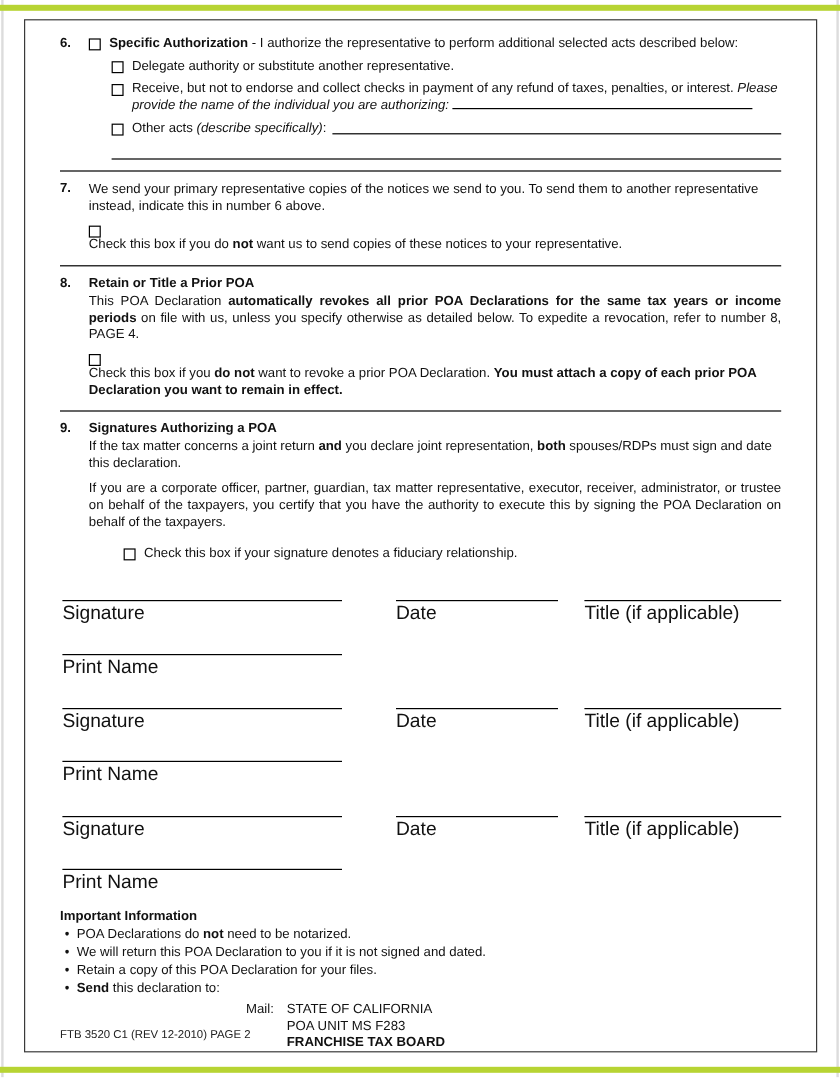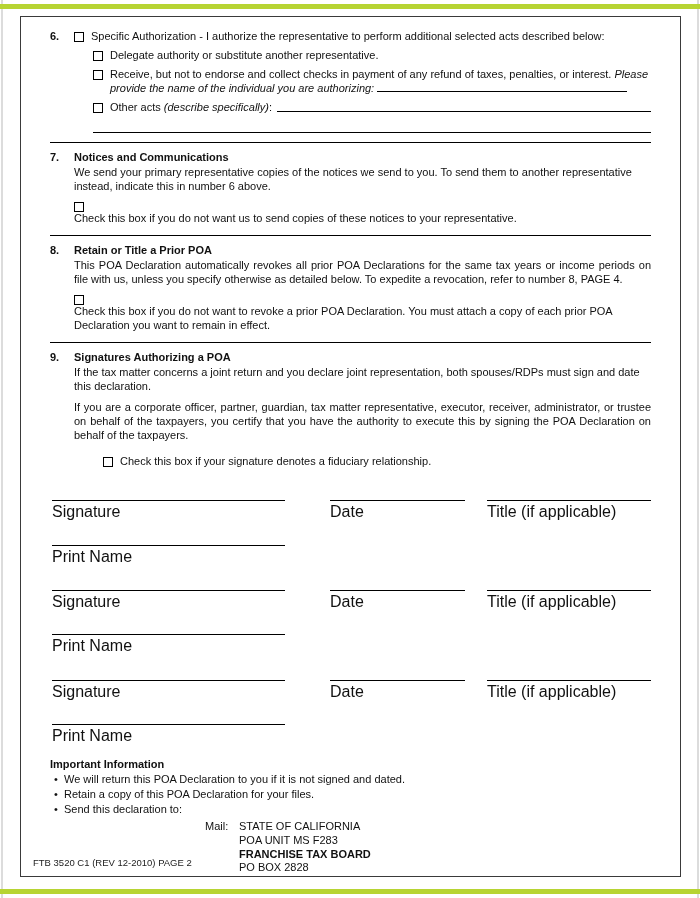--- a/index.html
+++ b/index.html
@@ -52,22 +52,22 @@
   .imp-head { font-weight:700; }
   .bullet { display:flex; margin-top:1px; }
   .dot { width:14px; padding-left:4px; flex:none; }
   .dot::before { content:"\2022"; }
   .mail-block { margin-left:155px; margin-top:3px; }
   .mail-row { display:flex; }
   .mail-label { width:34px; flex:none; }
   .mail-lines { line-height:1.25; }
   .bold { font-weight:700; }
   .fax-row { display:flex; margin-top:9px; }
-  .footer { position:absolute; left:12px; bottom:7px; font-size:9.5px; color:#222; }
-  b { font-weight:400; } i { font-style:italic; }
+  .footer { position:absolute; left:29px; bottom:7px; font-size:9.5px; color:#222; }
+  b { font-weight:700; } i { font-style:italic; }
 </style>
 </head>
 <body>
 
 <div class="page">
   <div class="edge edge-l"></div>
   <div class="edge edge-r"></div>
   <div class="green-bar top"></div>
   <div class="green-bar bottom"></div>
 
@@ -105,21 +105,20 @@
             <div class="blank-line"></div>
           </div>
         </div>
       </div>
 
       <div class="hr"></div>
 
       <div class="sec">
         <div class="num">7.</div>
         <div class="sec-body">
-          <div class="sec-title">Notices and Communications</div>
           <div class="ptext">We send your primary representative copies of the notices we send to you. To send them to another representative instead, indicate this in number 6 above.</div>
           <div class="hrow check-row">
             <span class="cb"></span>
             <div class="txt">
               <span>Check this box if you do </span><b>not</b><span> want us to send copies of these notices to your representative.</span>
             </div>
           </div>
         </div>
       </div>
 
@@ -226,20 +225,24 @@
           <div class="pn">
               <div class="sig-line"></div>
               <div class="sig-label">Print Name</div>
             </div>
         </div>
 
       </div>
 
       <div class="important">
         <div class="imp-head">Important Information</div>
+        <div class="bullet">
+          <span class="dot"></span>
+          <div class="txt"><span>POA Declarations do </span><b>not</b><span> need to be notarized.</span></div>
+        </div>
         <div class="bullet">
           <span class="dot"></span>
           <div class="txt">We will return this POA Declaration to you if it is not signed and dated.</div>
         </div>
         <div class="bullet">
           <span class="dot"></span>
           <div class="txt">Retain a copy of this POA Declaration for your files.</div>
         </div>
         <div class="bullet">
           <span class="dot"></span>

